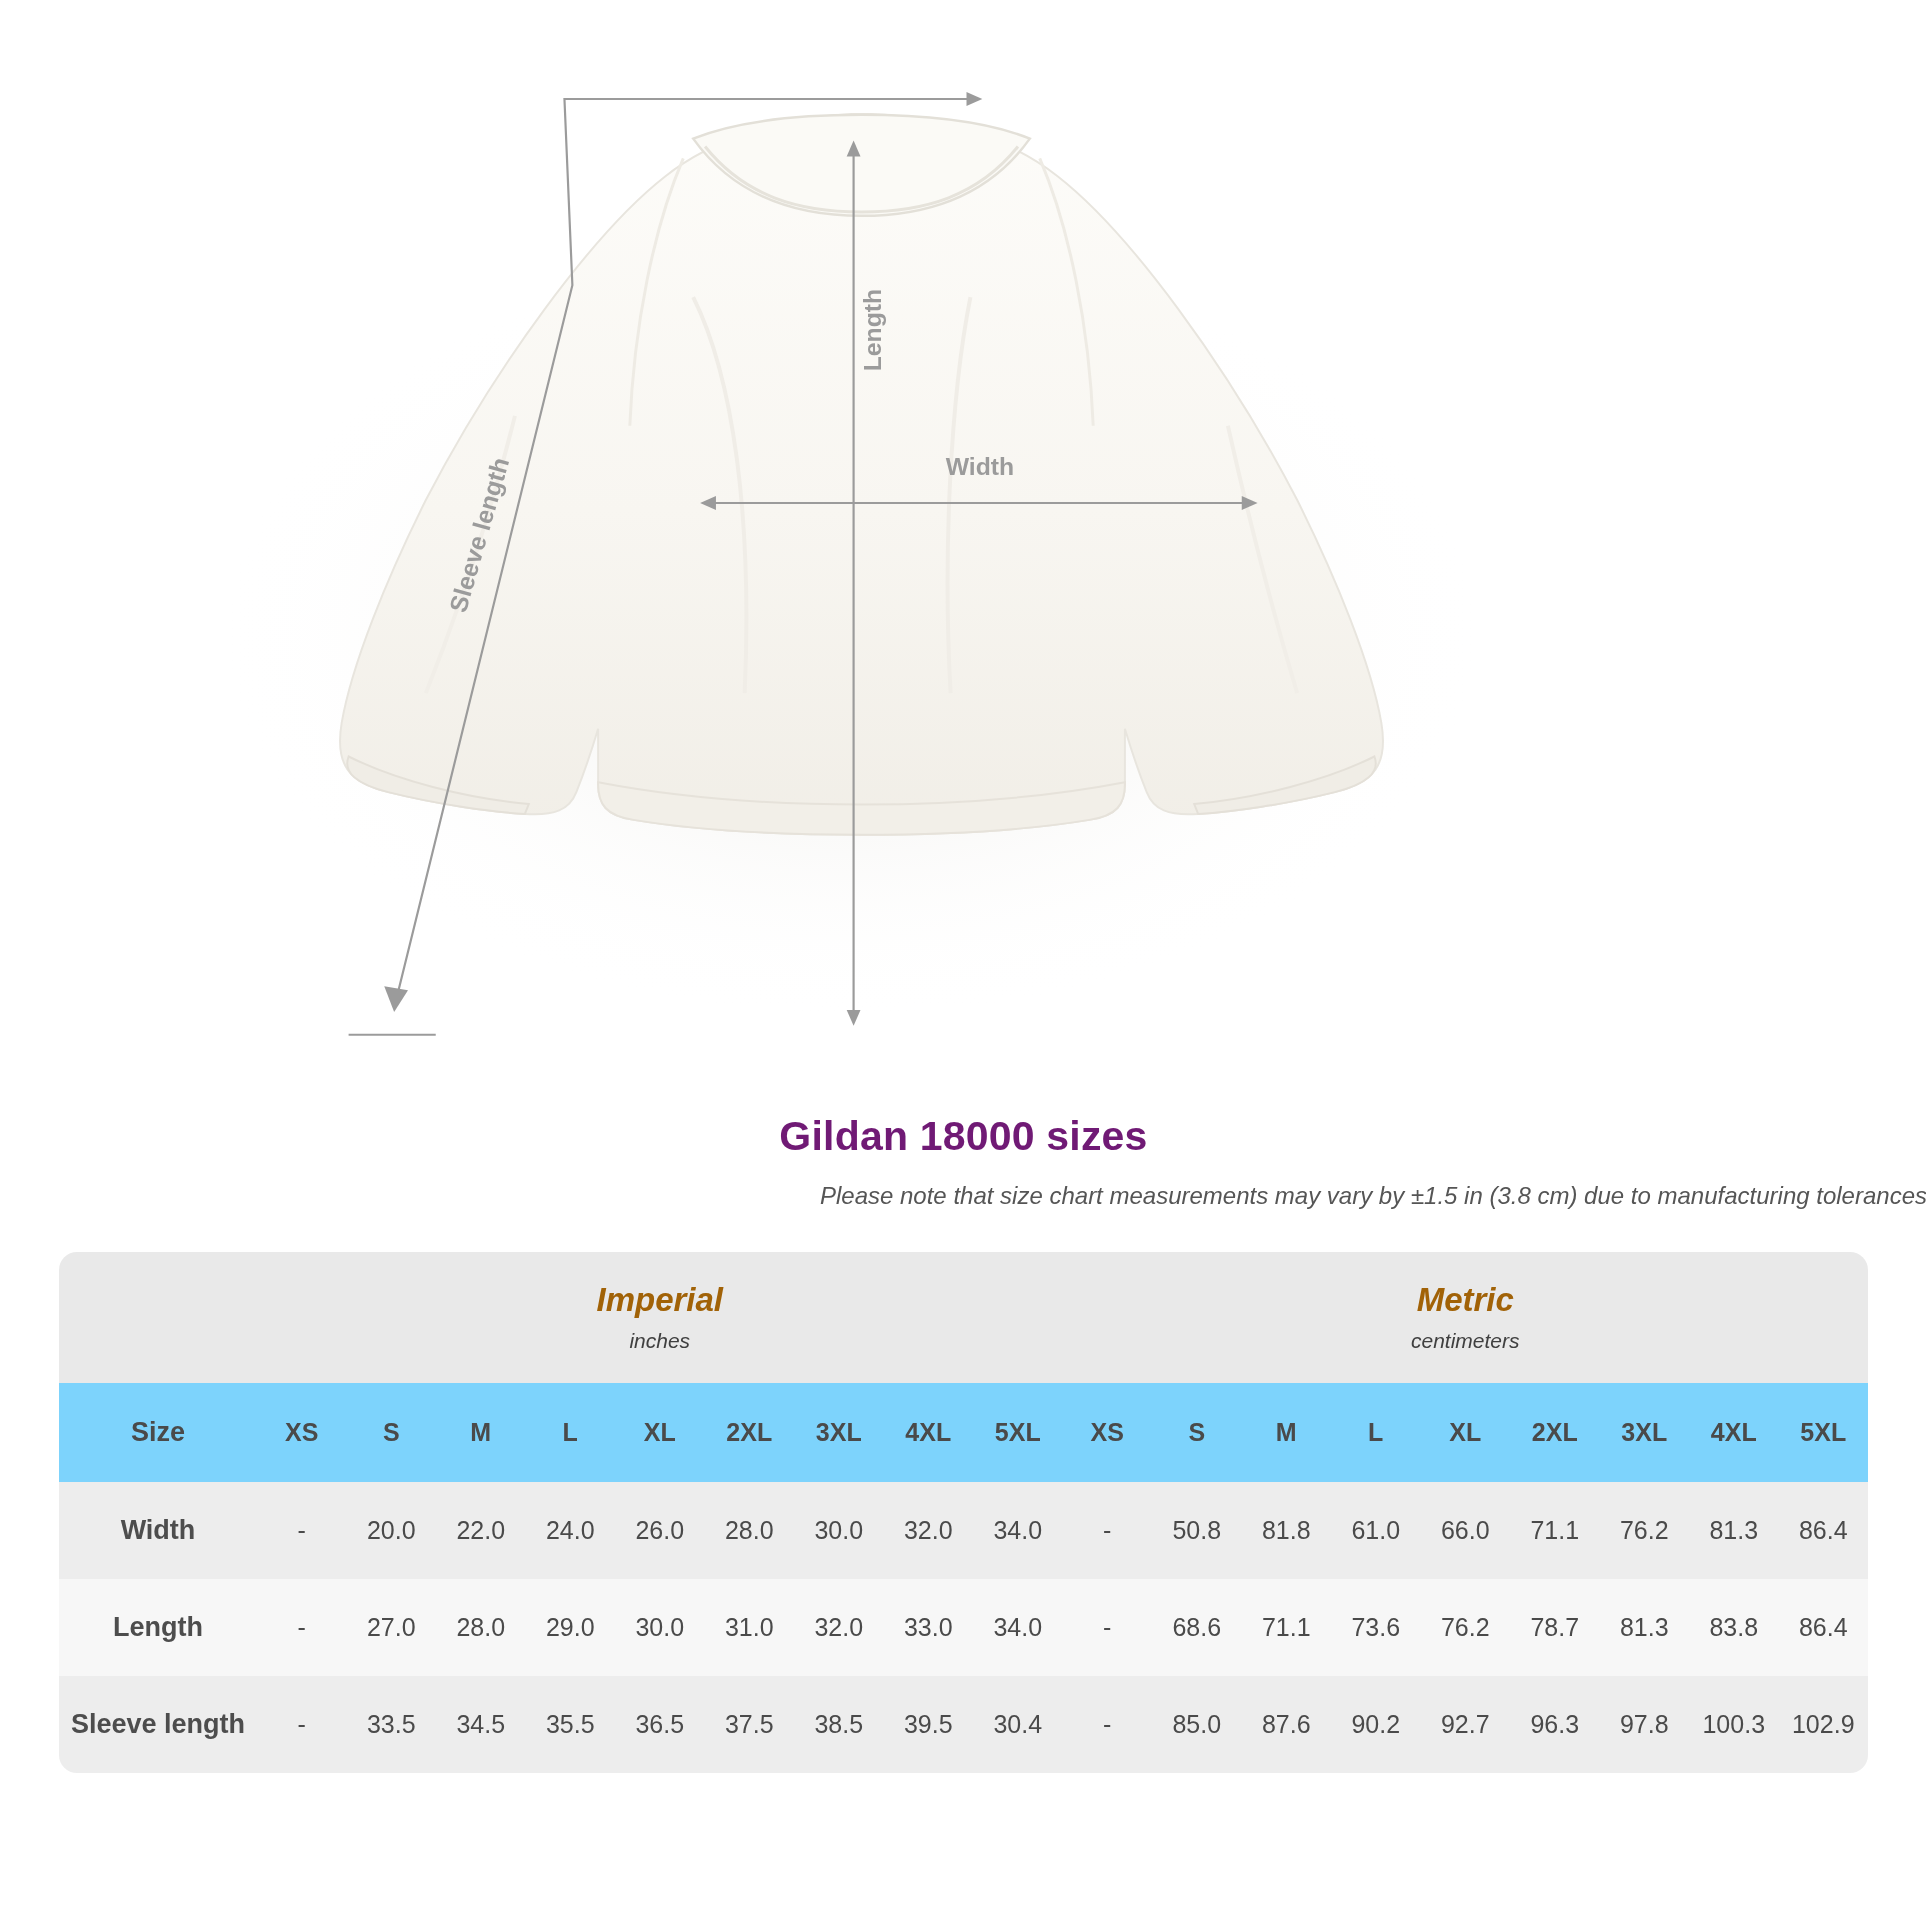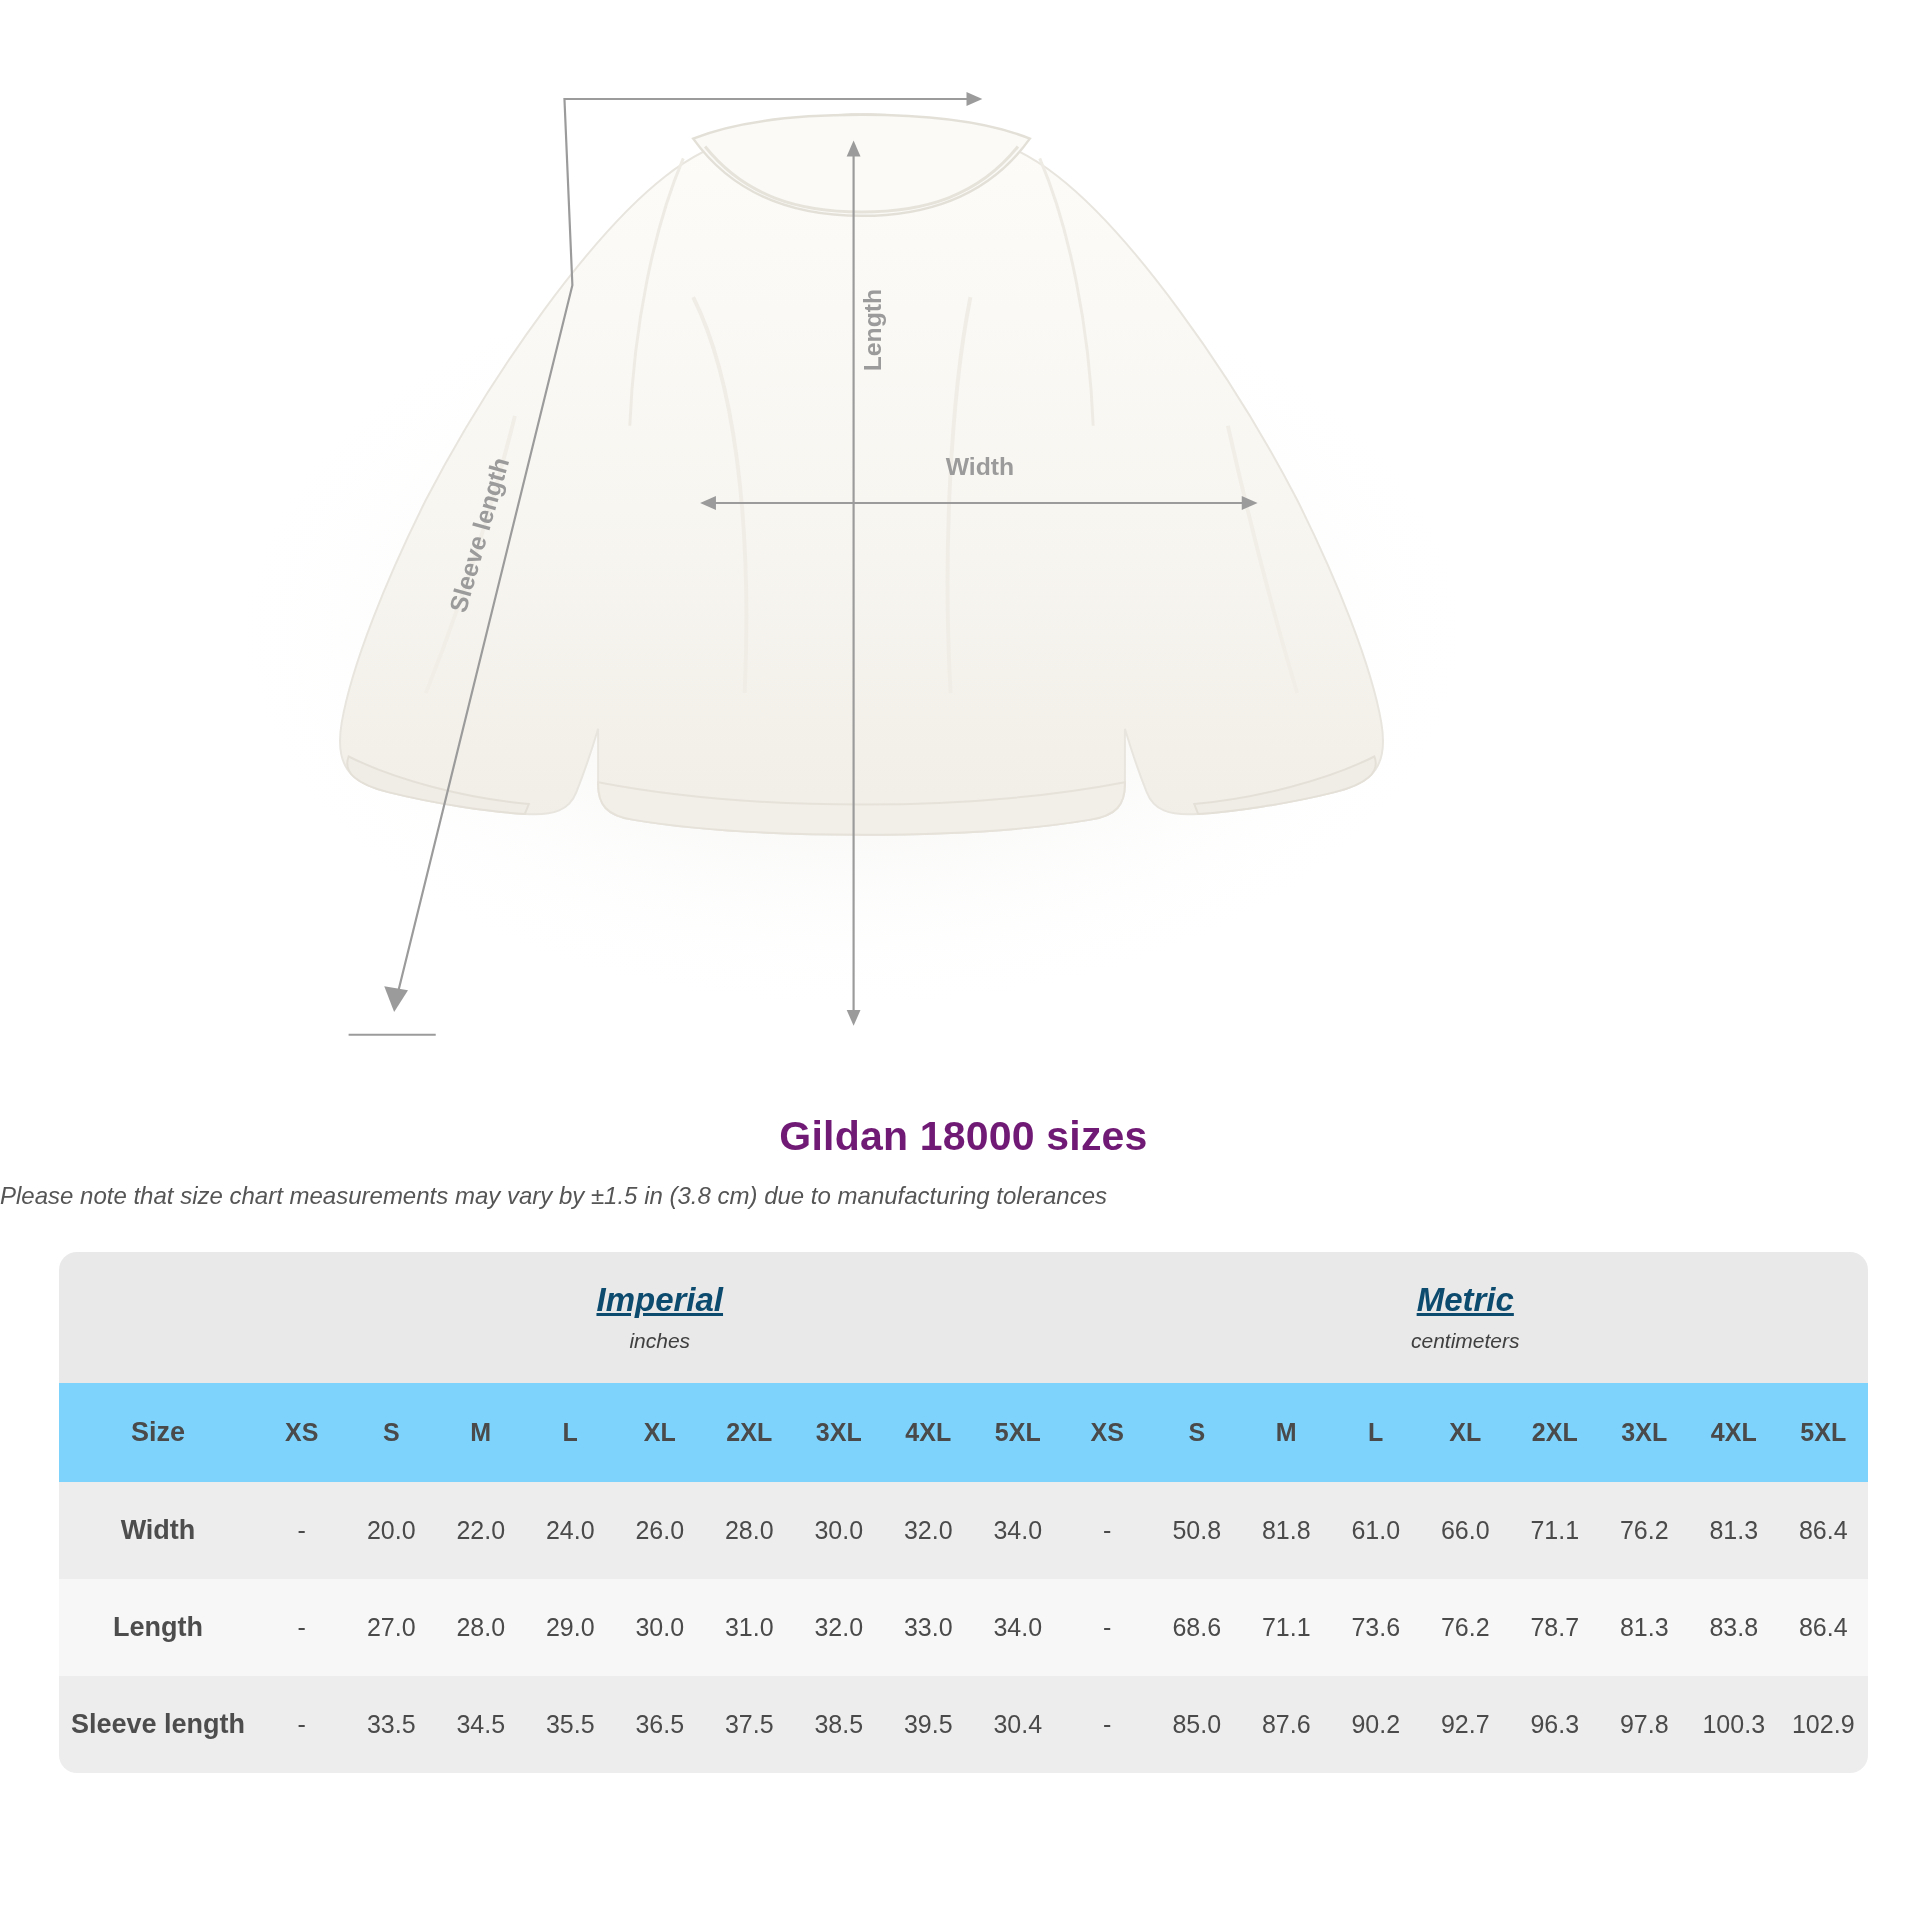--- a/index.html
+++ b/index.html
@@ -37,21 +37,21 @@
   
   .chart-title {
     text-align: center;
     font-size: 41px;
     font-weight: bold;
     color: #701a75;
     margin-top: 4px;
     letter-spacing: 0.2px;
   }
   .chart-subtitle {
-    text-align: left;
+    text-align: right;
     font-size: 24px;
     font-style: italic;
     color: #555;
     margin-top: 22px;
   }
 
   
   .table-wrap {
     margin: 42px 59px 0 59px;
     border-radius: 18px;
@@ -70,23 +70,22 @@
     border: 0;
   }
   .unit-row td {
     background: #e9e9e9;
     padding: 26px 0 30px 0;
   }
   .unit-title {
     font-size: 33px;
     font-style: italic;
     font-weight: bold;
-    color: #0c4a6e;
+    color: #a16207;
     line-height: 1.35;
-    text-decoration: underline;
   }
   .unit-sub {
     font-size: 21px;
     font-style: italic;
     color: #404040;
     margin-top: 6px;
   }
   .head-row td {
     background: #7dd3fc;
     padding: 34px 0;

